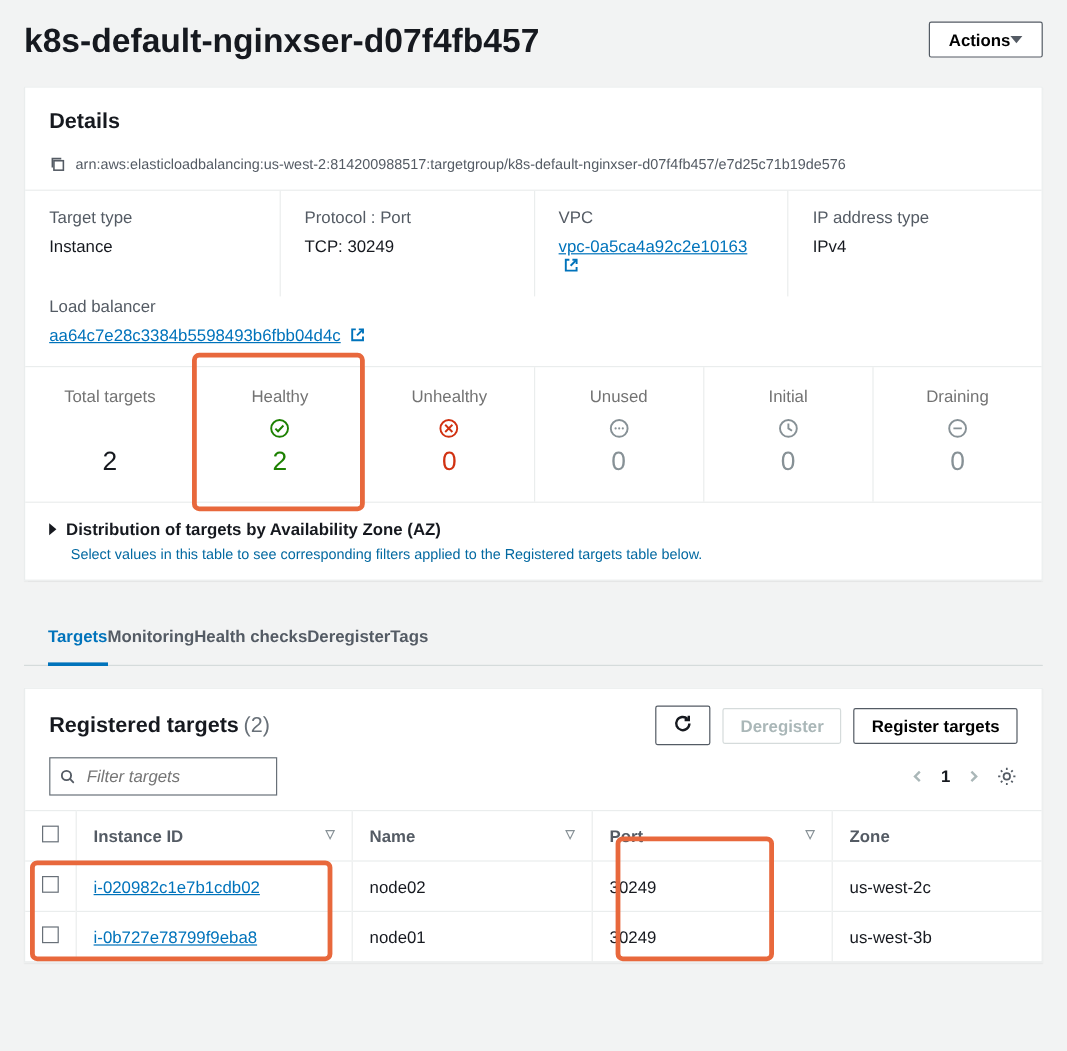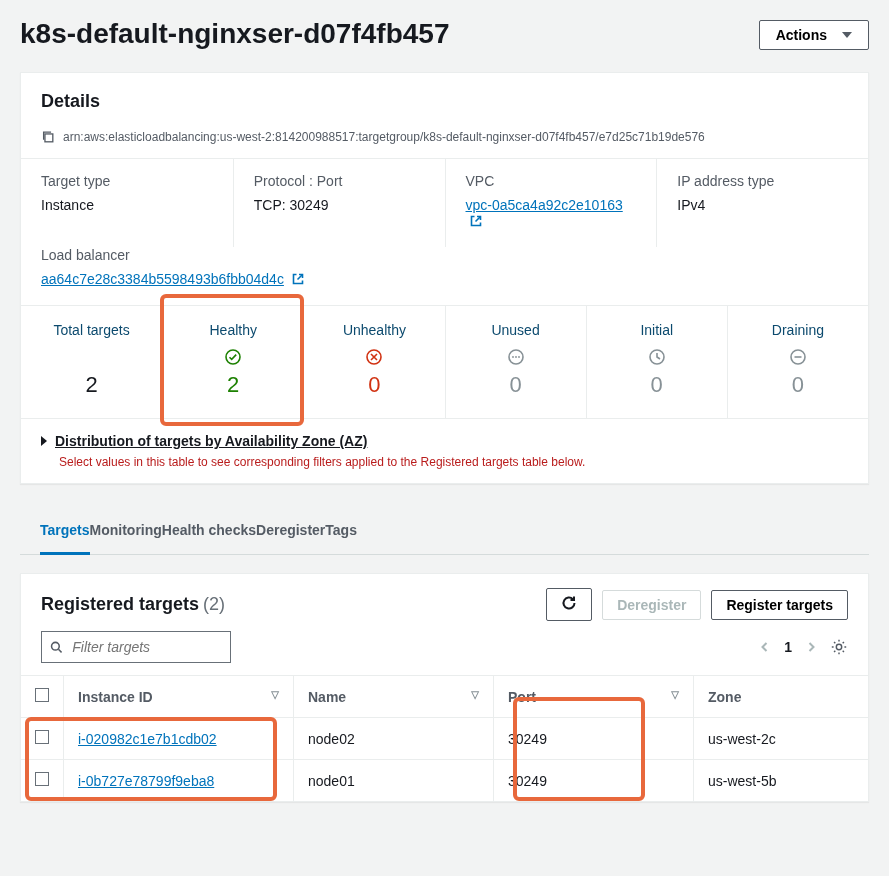--- a/index.html
+++ b/index.html
@@ -8,26 +8,26 @@
     font-family: "Amazon Ember", "Helvetica Neue", Arial, sans-serif;
     font-size: 14px;
     color: #16191f;
     background: #f2f3f3;
     width: 889px;
   }
   .page { padding: 18px 20px; }
   .header-row {
     display: flex;
     justify-content: space-between;
-    align-items: flex-end;
+    align-items: flex-start;
     margin-bottom: 22px;
   }
   .page-title { font-size: 28px; font-weight: 700; }
   .actions-button {
-    display: inline-flex; align-items: center; gap: 15px;
+    display: inline-flex; align-items: center; gap: 0;
     background: #fff; border: 1px solid #545b64; padding: 6px 16px;
     font-weight: 700; font-size: 14px; cursor: pointer;
     border-radius: 2px;
   }
   .caret-down {
     width: 0; height: 0;
     border-left: 5px solid transparent;
     border-right: 5px solid transparent;
     border-top: 6px solid #545b64;
   }
@@ -56,42 +56,42 @@
 
   .stats-row {
     display: grid;
     grid-template-columns: repeat(6, 1fr);
     border-top: 1px solid #eaeded;
     text-align: center;
     position: relative;
   }
   .stat { padding: 16px 8px 20px; }
   .stat + .stat { border-left: 1px solid #eaeded; }
-  .stat-label { color: #0c4a6e; margin-bottom: 10px; }
+  .stat-label { color: #737373; margin-bottom: 10px; }
   .stat-icon { margin-bottom: 6px; height: 18px; display:flex; align-items:center; justify-content:center; }
   .stat-value { font-size: 22px; }
   .healthy-color { color: #1d8102; }
   .unhealthy-color { color: #d13212; }
   .muted { color: #879196; }
   .highlight-box {
     position: absolute;
     border: 4px solid #e8683c;
     border-radius: 6px;
     pointer-events: none;
   }
 
   .distro { border-top: 1px solid #eaeded; padding: 14px 20px; }
-  .distro-head { display:flex; align-items:center; gap:8px; font-weight:700; cursor:pointer;text-decoration:underline; }
+  .distro-head { display:flex; align-items:center; gap:8px; font-weight:700; cursor:pointer; }
   .tri-right {
     width:0; height:0;
     border-top:5px solid transparent;
     border-bottom:5px solid transparent;
     border-left:6px solid #16191f;
   }
-  .distro-sub { font-size: 12px; color:#b91c1c; margin-top:6px; margin-left:18px; }
+  .distro-sub { font-size: 12px; color:#0369a1; margin-top:6px; margin-left:18px; }
 
   .tabs {
     display:flex; 
     border-bottom: 1px solid #d5dbdb;
     padding: 0 20px;
     margin-bottom: 18px;
   }
   .tab {
     padding: 14px 0;
     color:#545b64; font-weight:700; cursor:pointer;
@@ -339,21 +339,21 @@
             <td><span class="link">i-020982c1e7b1cdb02</span></td>
             <td>node02</td>
             <td>30249</td>
             <td>us-west-2c</td>
           </tr>
           <tr>
             <td><span class="cb"></span></td>
             <td><span class="link">i-0b727e78799f9eba8</span></td>
             <td>node01</td>
             <td>30249</td>
-            <td>us-west-5b</td>
+            <td>us-west-3b</td>
           </tr>
         </tbody>
       </table>
       <div class="highlight-box" style="left:4px; top:42px; width:252px; height:84px;"></div>
       <div class="highlight-box" style="left:492px; top:22px; width:132px; height:104px;"></div>
     </div>
   </div>
 
 </div>
 

